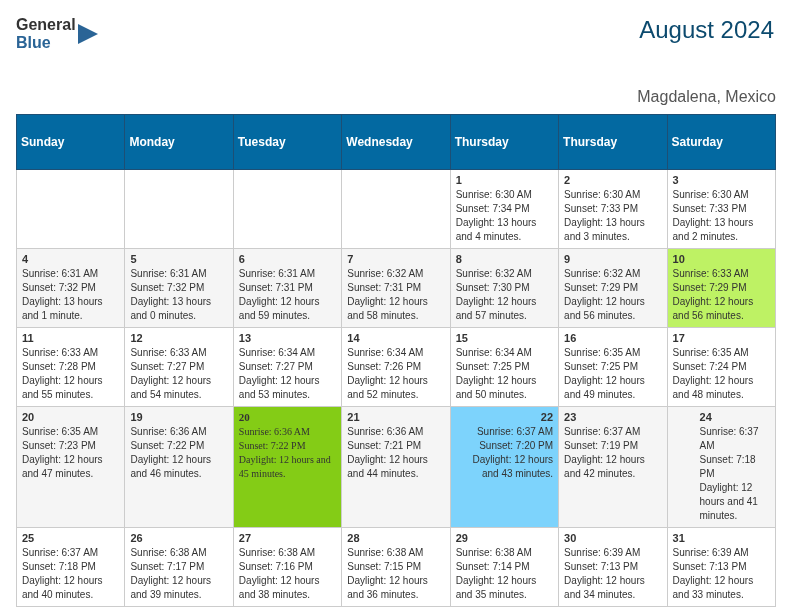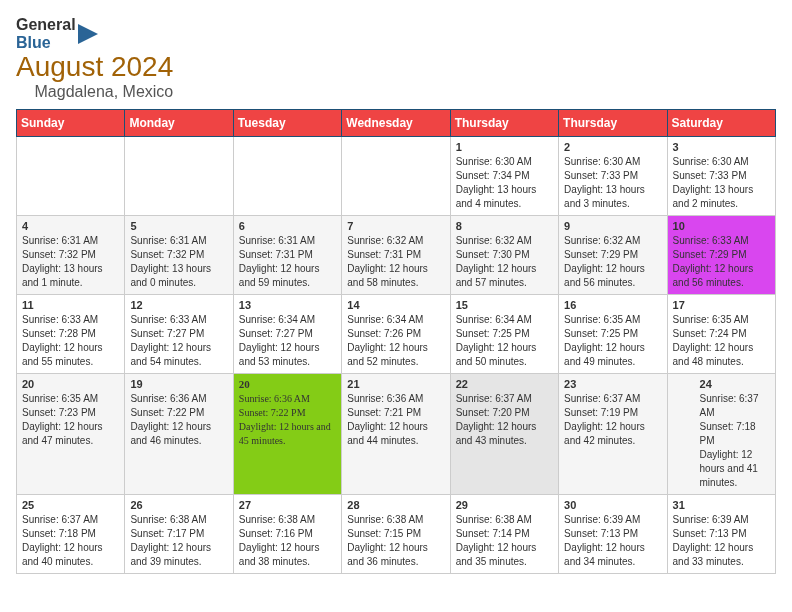--- a/index.html
+++ b/index.html
@@ -8,50 +8,51 @@
       background: #fff;
       width: 792px;
       min-height: 612px;
       padding: 16px;
     }
     .header {
       display: flex;
       justify-content: space-between;
       align-items: flex-start;
       margin-bottom: 8px;
-      flex-direction: column;
     }
     .logo {
       display: flex;
       align-items: center;
       gap: 4px;
     }
     .title-block {
       text-align: right;
     }
     .month-year {
-      font-size: 28px;
+      font-size: 24px;
       font-weight: 300;
-      color: #a16207;
+      color: #0c4a6e;
+      text-align: center;
     }
     .location {
       font-size: 16px;
       color: #555;
+      margin-top: 44px;
     }
     .calendar {
       width: 100%;
       border-collapse: collapse;
       border: 1px solid #ccc;
     }
     .calendar th {
-      background: #ef4444;
+      background: #0369a1;
       color: #fff;
       font-size: 12px;
       font-weight: bold;
-      padding: 6px 4px;
+      padding: 20px 4px;
       text-align: left;
       border: 1px solid #1d4f75;
     }
     .calendar td {
       vertical-align: top;
       padding: 4px 5px;
       border: 1px solid #ccc;
       font-size: 10px;
       color: #333;
       width: calc(100% / 7);
@@ -146,21 +147,21 @@
           <div class="day-info">Sunrise: 6:32 AM<br>Sunset: 7:31 PM<br>Daylight: 12 hours and 58 minutes.</div>
         </td>
         <td style="background: rgb(245, 245, 245);">
           <span class="day-number">8</span>
           <div class="day-info">Sunrise: 6:32 AM<br>Sunset: 7:30 PM<br>Daylight: 12 hours and 57 minutes.</div>
         </td>
         <td style="background: rgb(245, 245, 245);">
           <span class="day-number">9</span>
           <div class="day-info">Sunrise: 6:32 AM<br>Sunset: 7:29 PM<br>Daylight: 12 hours and 56 minutes.</div>
         </td>
-        <td style="background: #d946ef;">
+        <td style="background: #bef264;">
           <span class="day-number">10</span>
           <div class="day-info">Sunrise: 6:33 AM<br>Sunset: 7:29 PM<br>Daylight: 12 hours and 56 minutes.</div>
         </td>
       </tr>
       <tr>
         <td>
           <span class="day-number">11</span>
           <div class="day-info">Sunrise: 6:33 AM<br>Sunset: 7:28 PM<br>Daylight: 12 hours and 55 minutes.</div>
         </td>
         <td>
@@ -198,21 +199,21 @@
           <div class="day-info">Sunrise: 6:36 AM<br>Sunset: 7:22 PM<br>Daylight: 12 hours and 46 minutes.</div>
         </td>
         <td style="background: #84cc16; font-family: Liberation Serif, serif;">
           <span class="day-number">20</span>
           <div class="day-info">Sunrise: 6:36 AM<br>Sunset: 7:22 PM<br>Daylight: 12 hours and 45 minutes.</div>
         </td>
         <td style="background: rgb(245, 245, 245);">
           <span class="day-number">21</span>
           <div class="day-info">Sunrise: 6:36 AM<br>Sunset: 7:21 PM<br>Daylight: 12 hours and 44 minutes.</div>
         </td>
-        <td style="background: #e5e5e5;">
+        <td style="background: #7dd3fc; text-align: right;">
           <span class="day-number">22</span>
           <div class="day-info">Sunrise: 6:37 AM<br>Sunset: 7:20 PM<br>Daylight: 12 hours and 43 minutes.</div>
         </td>
         <td style="background: rgb(245, 245, 245);">
           <span class="day-number">23</span>
           <div class="day-info">Sunrise: 6:37 AM<br>Sunset: 7:19 PM<br>Daylight: 12 hours and 42 minutes.</div>
         </td>
         <td style="background: rgb(245, 245, 245); padding-left: 32px;">
           <span class="day-number">24</span>
           <div class="day-info">Sunrise: 6:37 AM<br>Sunset: 7:18 PM<br>Daylight: 12 hours and 41 minutes.</div>

